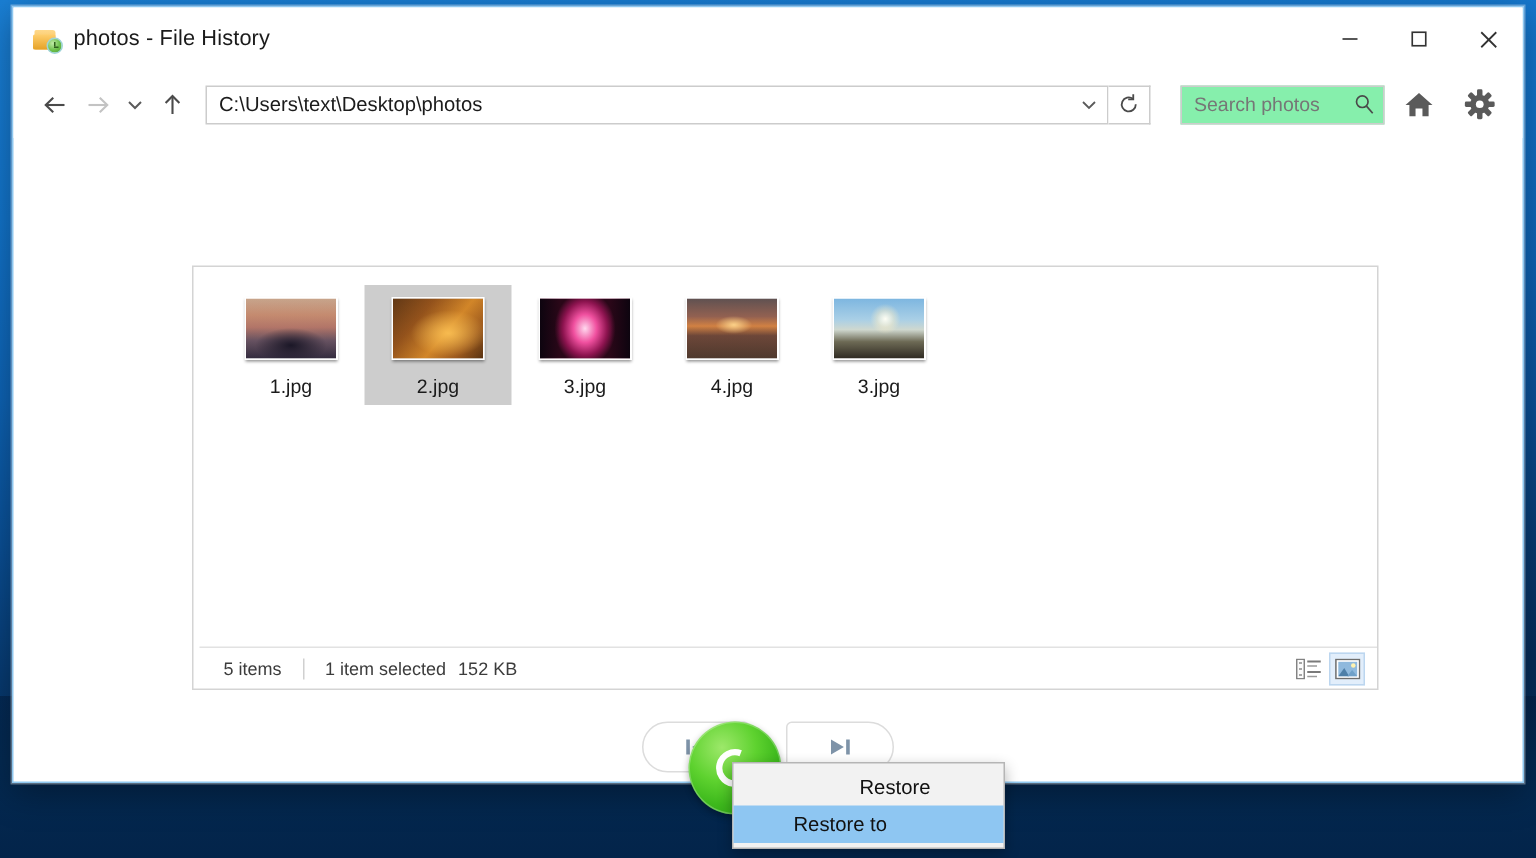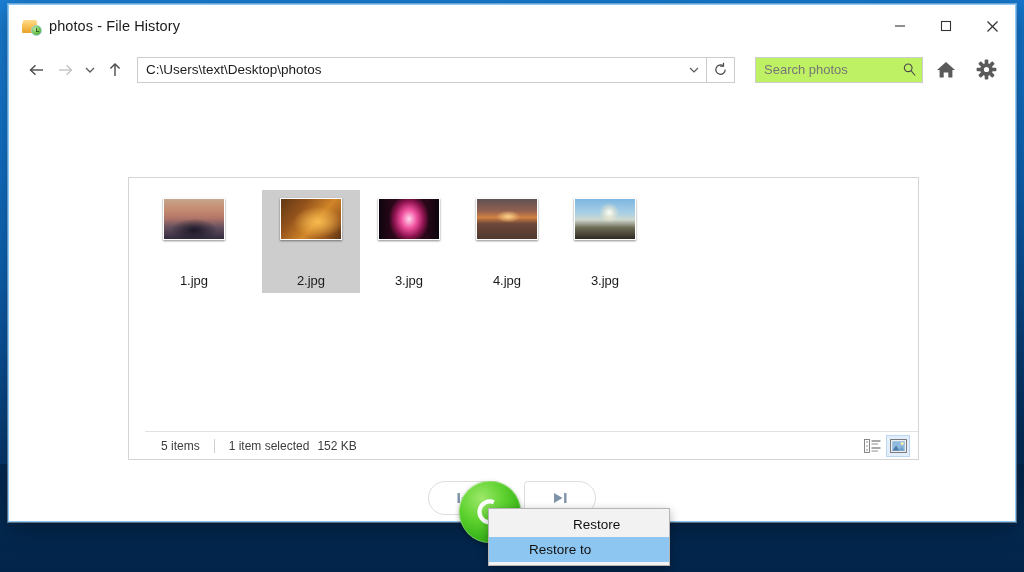--- a/index.html
+++ b/index.html
@@ -152,25 +152,25 @@
   .refresh-btn {
     width: 28px; height: 26px;
     border: 1px solid #cccccc;
     border-left: none;
     background: #ffffff;
     display: flex; align-items: center; justify-content: center;
     flex: 0 0 auto;
   }
 
   .searchbox {
-    width: 168px;
+    width: 136px;
     height: 26px;
     margin-left: 20px;
     border: 1px solid #cccccc;
-    background: #bef264;
+    background: #86efac;
     display: flex;
     align-items: center;
     flex: 0 0 auto;
   }
   .search-ph {
     flex: 1 1 auto;
     font-size: 13px;
     color: #767676;
     padding-left: 8px;
     white-space: nowrap;
@@ -212,23 +212,22 @@
     display: flex;
     padding: 12px 0 0 16px;
   }
   .item {
     width: 98px;
     padding: 8px 0 6px 0;
     display: flex;
     flex-direction: column;
     align-items: center;
     cursor: default;
-    gap: 23px;
-  }
-  .item.selected { background: #cdcdcd; margin-left: 19px; }
+  }
+  .item.selected { background: #cdcdcd; }
   .thumb {
     width: 62px;
     height: 42px;
     border: 1px solid #ffffff;
     box-shadow: 0 1px 2px rgba(0,0,0,0.45);
     margin-bottom: 11px;
     background-size: cover;
   }
   .item-label {
     font-size: 13px;
@@ -260,21 +259,21 @@
   }
   .th5 {
     background:
       radial-gradient(circle 14px at 57% 34%, rgba(255,255,245,0.98) 0%, rgba(255,240,200,0.45) 40%, rgba(255,255,255,0) 72%),
       linear-gradient(180deg, #7db6e0 0%, #a9cfe6 35%, #cfd8cf 52%, #6d6a55 72%, #2f2a22 100%);
   }
 
   
   .statusbar {
     position: absolute;
-    left: 16px; right: 0; bottom: 0;
+    left: 4px; right: 0; bottom: 0;
     height: 28px;
     border-top: 1px solid #e2e2e2;
     display: flex;
     align-items: center;
     padding-left: 16px;
     padding-right: 8px;
   }
   .status-text {
     font-size: 12px;
     color: #3c3c3c;

